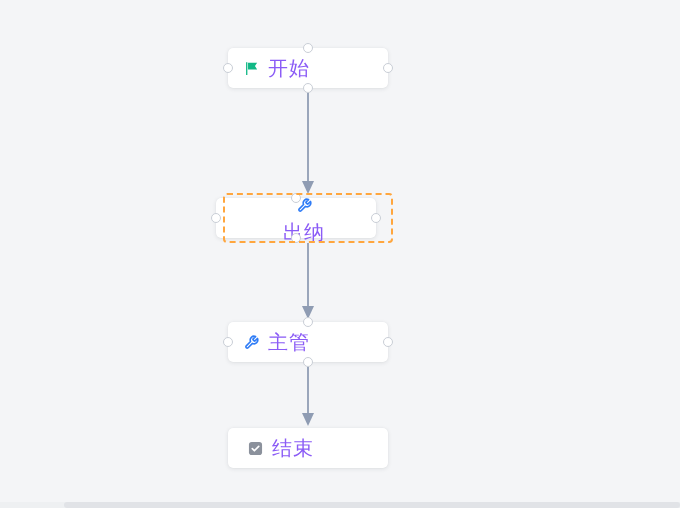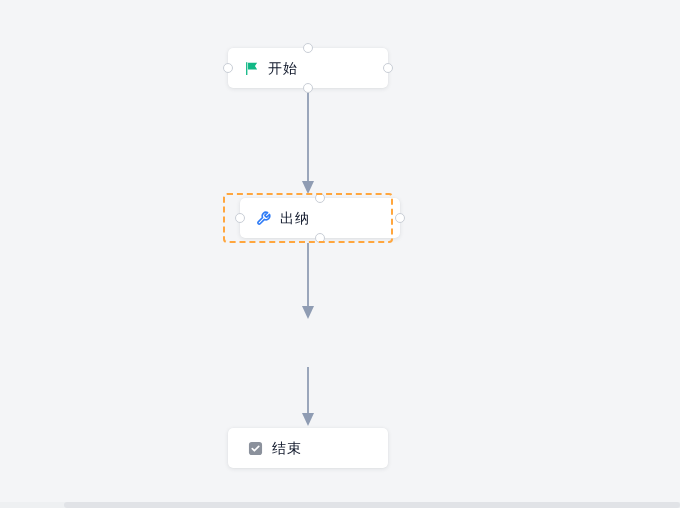--- a/index.html
+++ b/index.html
@@ -40,22 +40,22 @@
     cursor: move;
   }
   .node-icon {
     display: inline-flex;
     width: 15px;
     height: 15px;
     flex: 0 0 auto;
   }
   .node-icon svg { width: 15px; height: 15px; display: block; }
   .node-label {
-    font-size: 14px;
-    color: #0f172a;
+    font-size: 20px;
+    color: #8b5cf6;
     line-height: 1;
     letter-spacing: 1px;
   }
   .port {
     position: absolute;
     width: 10px;
     height: 10px;
     border-radius: 50%;
     background: #ffffff;
     border: 1px solid #c9ced6;
@@ -127,33 +127,45 @@
         <path fill="#12b886" d="M4.3 1.8H14l-2.3 3.6L14 9H4.3z"></path>
       </svg>
     </span>
     <span class="node-label">开始</span>
     <span class="port port-top"></span>
     <span class="port port-left"></span>
     <span class="port port-right"></span>
     <span class="port port-bottom"></span>
   </div>
 
-  <div class="node" style="left:240px; top:198px;">
+  <div class="node" style="left:216px; top:198px;flex-direction:column;">
     <span class="node-icon">
       <svg viewBox="0 0 24 24" xmlns="http://www.w3.org/2000/svg" fill="none" stroke="#2f7cf6" stroke-width="2.6" stroke-linecap="round" stroke-linejoin="round">
         <path d="M14.7 6.3a1 1 0 0 0 0 1.4l1.6 1.6a1 1 0 0 0 1.4 0l3.77-3.77a6 6 0 0 1-7.94 7.94l-6.91 6.91a2.12 2.12 0 0 1-3-3l6.91-6.91a6 6 0 0 1 7.94-7.94l-3.76 3.76z"></path>
       </svg>
     </span>
     <span class="node-label">出纳</span>
     <span class="port port-top"></span>
     <span class="port port-left"></span>
     <span class="port port-right"></span>
     <span class="port port-bottom"></span>
   </div>
 
+  <div class="node" style="left:228px; top:322px;">
+    <span class="node-icon">
+      <svg viewBox="0 0 24 24" xmlns="http://www.w3.org/2000/svg" fill="none" stroke="#2f7cf6" stroke-width="2.6" stroke-linecap="round" stroke-linejoin="round">
+        <path d="M14.7 6.3a1 1 0 0 0 0 1.4l1.6 1.6a1 1 0 0 0 1.4 0l3.77-3.77a6 6 0 0 1-7.94 7.94l-6.91 6.91a2.12 2.12 0 0 1-3-3l6.91-6.91a6 6 0 0 1 7.94-7.94l-3.76 3.76z"></path>
+      </svg>
+    </span>
+    <span class="node-label">主管</span>
+    <span class="port port-top"></span>
+    <span class="port port-left"></span>
+    <span class="port port-right"></span>
+    <span class="port port-bottom"></span>
+  </div>
 
   <div class="node" style="left:228px; top:428px;padding-left:20px;">
     <span class="node-icon">
       <svg viewBox="0 0 16 16" xmlns="http://www.w3.org/2000/svg">
         <rect x="1" y="1" width="14" height="14" rx="3" fill="#8b919c"></rect>
         <path d="M4.6 8.2l2.2 2.2 4.6-4.6" stroke="#ffffff" stroke-width="1.8" fill="none" stroke-linecap="round" stroke-linejoin="round"></path>
       </svg>
     </span>
     <span class="node-label">结束</span>
   </div>

